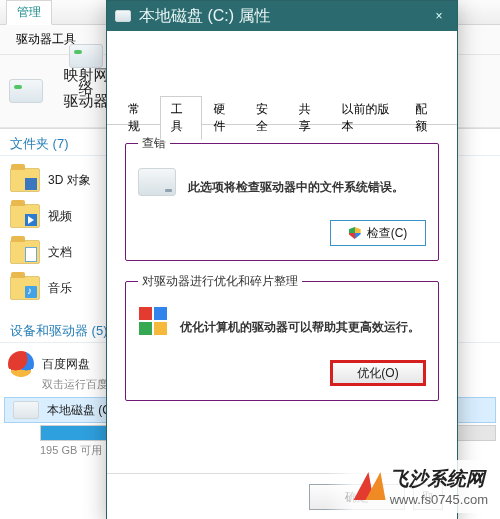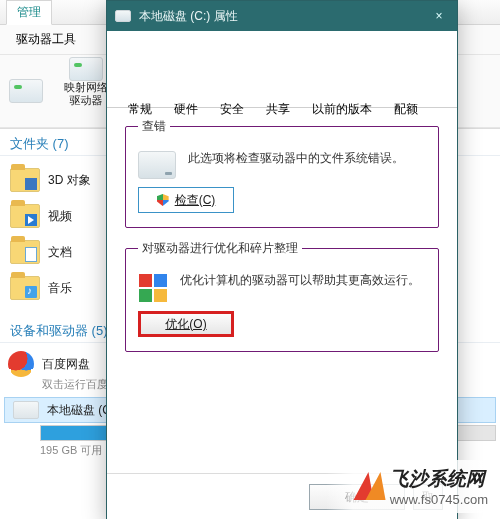--- a/index.html
+++ b/index.html
@@ -37,21 +37,21 @@
   }
   .ribbon-tab{padding:3px 10px;border:1px solid transparent;}
   .ribbon-tab.active{background:#fff;border:1px solid #d6d6d6;border-bottom:1px solid #fff;color:var(--teal2);}
   .ribbon-actions{
     display:flex;align-items:center;gap:16px;padding:6px 10px;
     background:#fafafa;border-bottom:1px solid #e6e6e6;
   }
   .ribbon-title{color:#000000;padding:0 6px;}
   .rb-group{display:flex;gap:10px;}
   .rb-item{display:flex;flex-direction:column;align-items:center;width:56px;color:#222;}
-  .rb-item .cap{font-size:11px;text-align:center;line-height:13px;}
+  .rb-item .cap{font-size:15px;text-align:center;line-height:13px;}
   .rb-sect-label{text-align:center;color:#888;font-size:11px;margin-top:2px;}
   .drive-ico{
     width:32px;height:22px;border-radius:3px;border:1px solid #cfd6da;
     background:linear-gradient(180deg,#f4f7f9,#dbe6ec);position:relative;
   }
   .drive-ico::after{content:"";position:absolute;left:4px;top:5px;width:8px;height:4px;background:#52c463;border-radius:2px;}
   .screen-ico{width:30px;height:22px;border:2px solid #2888c9;border-radius:3px;background:#e8f4fc;position:relative;}
   .screen-ico::after{content:"";position:absolute;left:10px;bottom:-5px;width:10px;height:3px;background:#2888c9;}
   .rb-sect{display:flex;flex-direction:column;align-items:center;}
 
@@ -92,45 +92,45 @@
   .dialog{
     position:absolute;top:0;left:106px;width:350px;height:519px;
     box-shadow:0 6px 22px rgba(0,0,0,.28);border:1px solid #2b6165;
     background:#fff;
     display:flex;flex-direction:column;
   }
   .titlebar{
     height:30px;background:var(--teal);color:#eaf6f6;display:flex;align-items:center;padding:0 8px;
   }
   .title-ico{width:14px;height:10px;border:1px solid #cfd6da;border-radius:2px;background:linear-gradient(#f3f7f8,#d7e2e8);margin-right:8px;}
-  .title-text{flex:1;font-size:12px;}
+  .title-text{flex:1;font-size:16px;}
   .close{width:36px;height:30px;display:flex;align-items:center;justify-content:center;color:#dff;position:absolute;right:0;top:0;}
   .tabs{
     display:flex;gap:0;border-bottom:1px solid #cfcfcf;padding:8px 10px 0 10px;background:#fff;
   }
   .tab{
     padding:4px 10px;color:#000000;border:1px solid transparent;position:relative;top:16px;margin-top:41px;
   }
   .tab.active{border:1px solid #cfcfcf;border-bottom:1px solid #fff;background:#fff;}
   .dlg-body{flex:1;padding:10px 16px 0 16px;overflow:hidden;}
   fieldset.group{
     border:1px solid #701a75;border-radius:2px;padding:10px 12px 14px 12px;margin-bottom:12px;
   }
   fieldset.group legend{padding:0 4px;color:#333;}
-  .group-body{display:flex;align-items:flex-start;gap:12px;padding-top:4px;}
+  .group-body{display:flex;align-items:flex-end;gap:12px;padding-top:4px;font-weight:bold;}
   .hdd-ico{width:36px;height:26px;border:1px solid #cfd6da;border-radius:3px;background:linear-gradient(#f4f7f8,#d7e1e6);position:relative;flex:0 0 36px;margin-top:2px;}
   .hdd-ico::after{content:"";position:absolute;right:3px;bottom:3px;width:7px;height:3px;background:#8fa3ae;border-radius:1px;}
   .defrag-ico{width:30px;height:30px;flex:0 0 30px;margin-top:2px;display:grid;grid-template-columns:1fr 1fr;grid-template-rows:1fr 1fr;}
   .defrag-ico span{margin:1px;}
   .defrag-ico span:nth-child(1){background:#e33b2f;}
   .defrag-ico span:nth-child(2){background:#3184ec;}
   .defrag-ico span:nth-child(3){background:#35a852;}
   .defrag-ico span:nth-child(4){background:#f6b93c;}
   .desc{color:#333;flex:1;line-height:18px;}
-  .btn-row{display:flex;margin-top:8px;text-decoration:underline;}
+  .btn-row{display:flex;justify-content:flex-end;margin-top:24px;}
   .btn{
     min-width:96px;height:26px;border:1px solid var(--btn-border);background:linear-gradient(#fdfdfd,#ececec);
     display:inline-flex;align-items:center;justify-content:center;gap:6px;color:#222;padding:0 8px;
     font-family:inherit;font-size:12px;cursor:pointer;
   }
   .btn.blue-out{border:1.5px solid var(--btn-blue);background:#fff;}
   .btn.red-out{border:3px solid #d62020;background:linear-gradient(#fcfcfc,#e6e6e6);}
   .shield{width:12px;height:12px;position:relative;}
   .shield::before{content:"";position:absolute;inset:0;background:conic-gradient(#f6b93c 0 25%,#3184ec 0 50%,#e33b2f 0 75%,#35a852 0);clip-path:polygon(50% 0,100% 18%,100% 60%,50% 100%,0 60%,0 18%);}
   .dlg-footer{
@@ -237,20 +237,21 @@
   <div class="titlebar">
     <div class="title-ico"></div>
     <div class="title-text">本地磁盘 (C:) 属性</div>
     <div class="close">
       <span>×</span>
     </div>
   </div>
 
   <div class="tabs">
     <div class="tab">常规</div>
+    <div class="tab active">工具</div>
     <div class="tab">硬件</div>
     <div class="tab">安全</div>
     <div class="tab">共享</div>
     <div class="tab">以前的版本</div>
     <div class="tab">配额</div>
   </div>
 
   <div class="dlg-body">
     <fieldset class="group">
       <legend>查错</legend>

